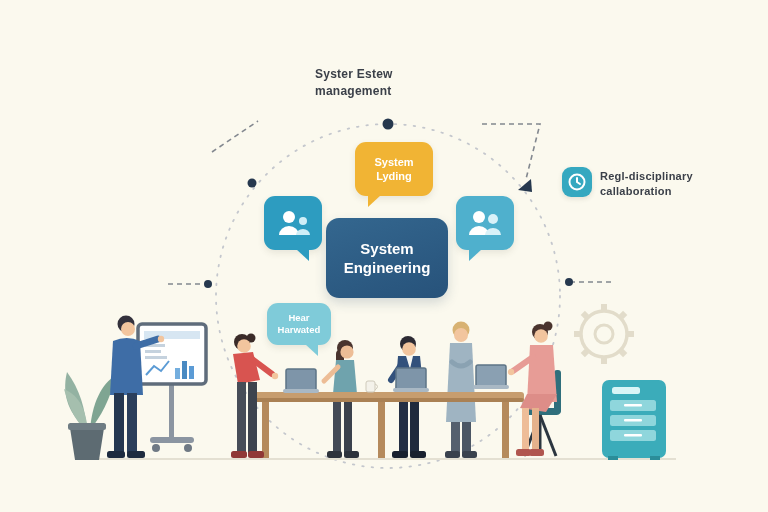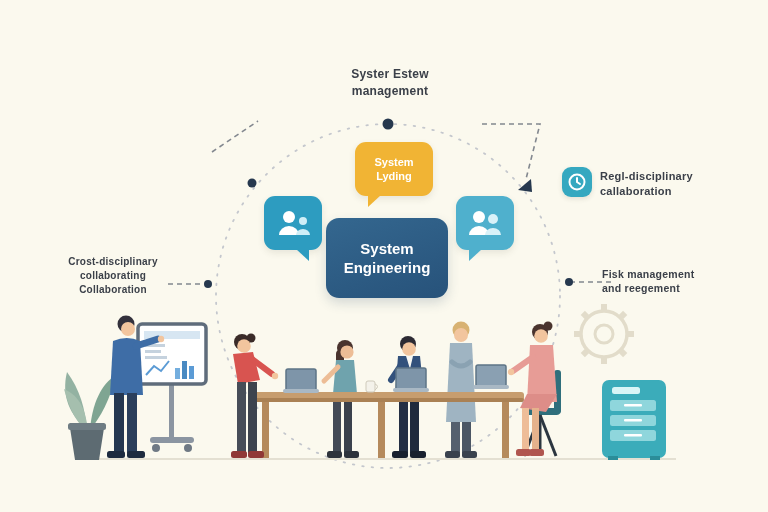--- a/index.html
+++ b/index.html
@@ -8,21 +8,21 @@
     position:relative;overflow:hidden;background:#fbf9ee;
     font-family:"Liberation Sans", sans-serif;
   }
   .canvas{position:absolute;inset:0}
   .scene{position:absolute;left:0;top:0;width:768px;height:512px}
 
   .lbl{
     position:absolute;color:#3b4049;font-weight:700;
     line-height:1.38;letter-spacing:.25px;white-space:pre-line;
   }
-  .lbl.c{text-align:center}
+  .lbl.c{text-align:left}
 
   .center-box{
     position:absolute;left:326px;top:218px;width:122px;height:80px;
     background:linear-gradient(160deg,#34678f,#27527a);
     border-radius:13px;color:#fff;display:flex;align-items:center;justify-content:center;
     text-align:center;font-weight:700;font-size:15px;line-height:1.3;white-space:pre-line;
     box-shadow:0 5px 12px rgba(40,70,100,.18);
   }
 
   .bubble{
@@ -231,26 +231,21 @@
     </g>
   </svg>
 
   <div class="lbl c" style="left:315px;top:66px;width:150px;font-size:12px">Syster Estew
 management</div>
 
 
   <div class="lbl" style="left:600px;top:169px;width:120px;font-size:11px">Regl-disciplinary
 callaboration</div>
 
-  <div class="lbl c" style="left:38px;top:255px;width:150px;font-size:10px">Crost-disciplinary
-collaborating
-Collaboration</div>
-
-  <div class="lbl" style="left:602px;top:267px;width:130px;font-size:10.5px">Fisk management
-and reegement</div>
+
 
   <div class="center-box">System
 Engineering</div>
 
   <div class="bubble tail-bl" style="--c:#f1b434;left:355px;top:142px;width:78px;height:54px;font-size:11px">System
 Lyding</div>
 
   <div class="bubble tail-br" style="--c:#2d9cc0;left:264px;top:196px;width:58px;height:54px">
     <svg width="36" height="30" viewBox="0 0 36 30">
       <circle cx="14" cy="9" r="6" fill="#ffffff"></circle>
@@ -262,20 +257,22 @@
 
   <div class="bubble tail-bl" style="--c:#4fb0cd;left:456px;top:196px;width:58px;height:54px">
     <svg width="36" height="30" viewBox="0 0 36 30">
       <circle cx="12" cy="9" r="6" fill="#ffffff"></circle>
       <path d="M2,27 a10 9 0 0 1 20,0 z" fill="#ffffff"></path>
       <circle cx="26" cy="11" r="5" fill="#d9f1f8"></circle>
       <path d="M18,27 a8 7 0 0 1 16,0 z" fill="#d9f1f8"></path>
     </svg>
   </div>
 
+  <div class="bubble tail-br" style="--c:#7fcbd9;left:267px;top:303px;width:64px;height:42px;font-size:9.5px">Hear
+Harwated</div>
 
 
   <div class="badge">
     <svg width="20" height="20" viewBox="0 0 20 20">
       <circle cx="10" cy="10" r="7.5" fill="none" stroke="#ffffff" stroke-width="2"></circle>
       <path d="M10,6 L10,10 L13,12" fill="none" stroke="#ffffff" stroke-width="2" stroke-linecap="round"></path>
     </svg>
   </div>
 
 </div>

